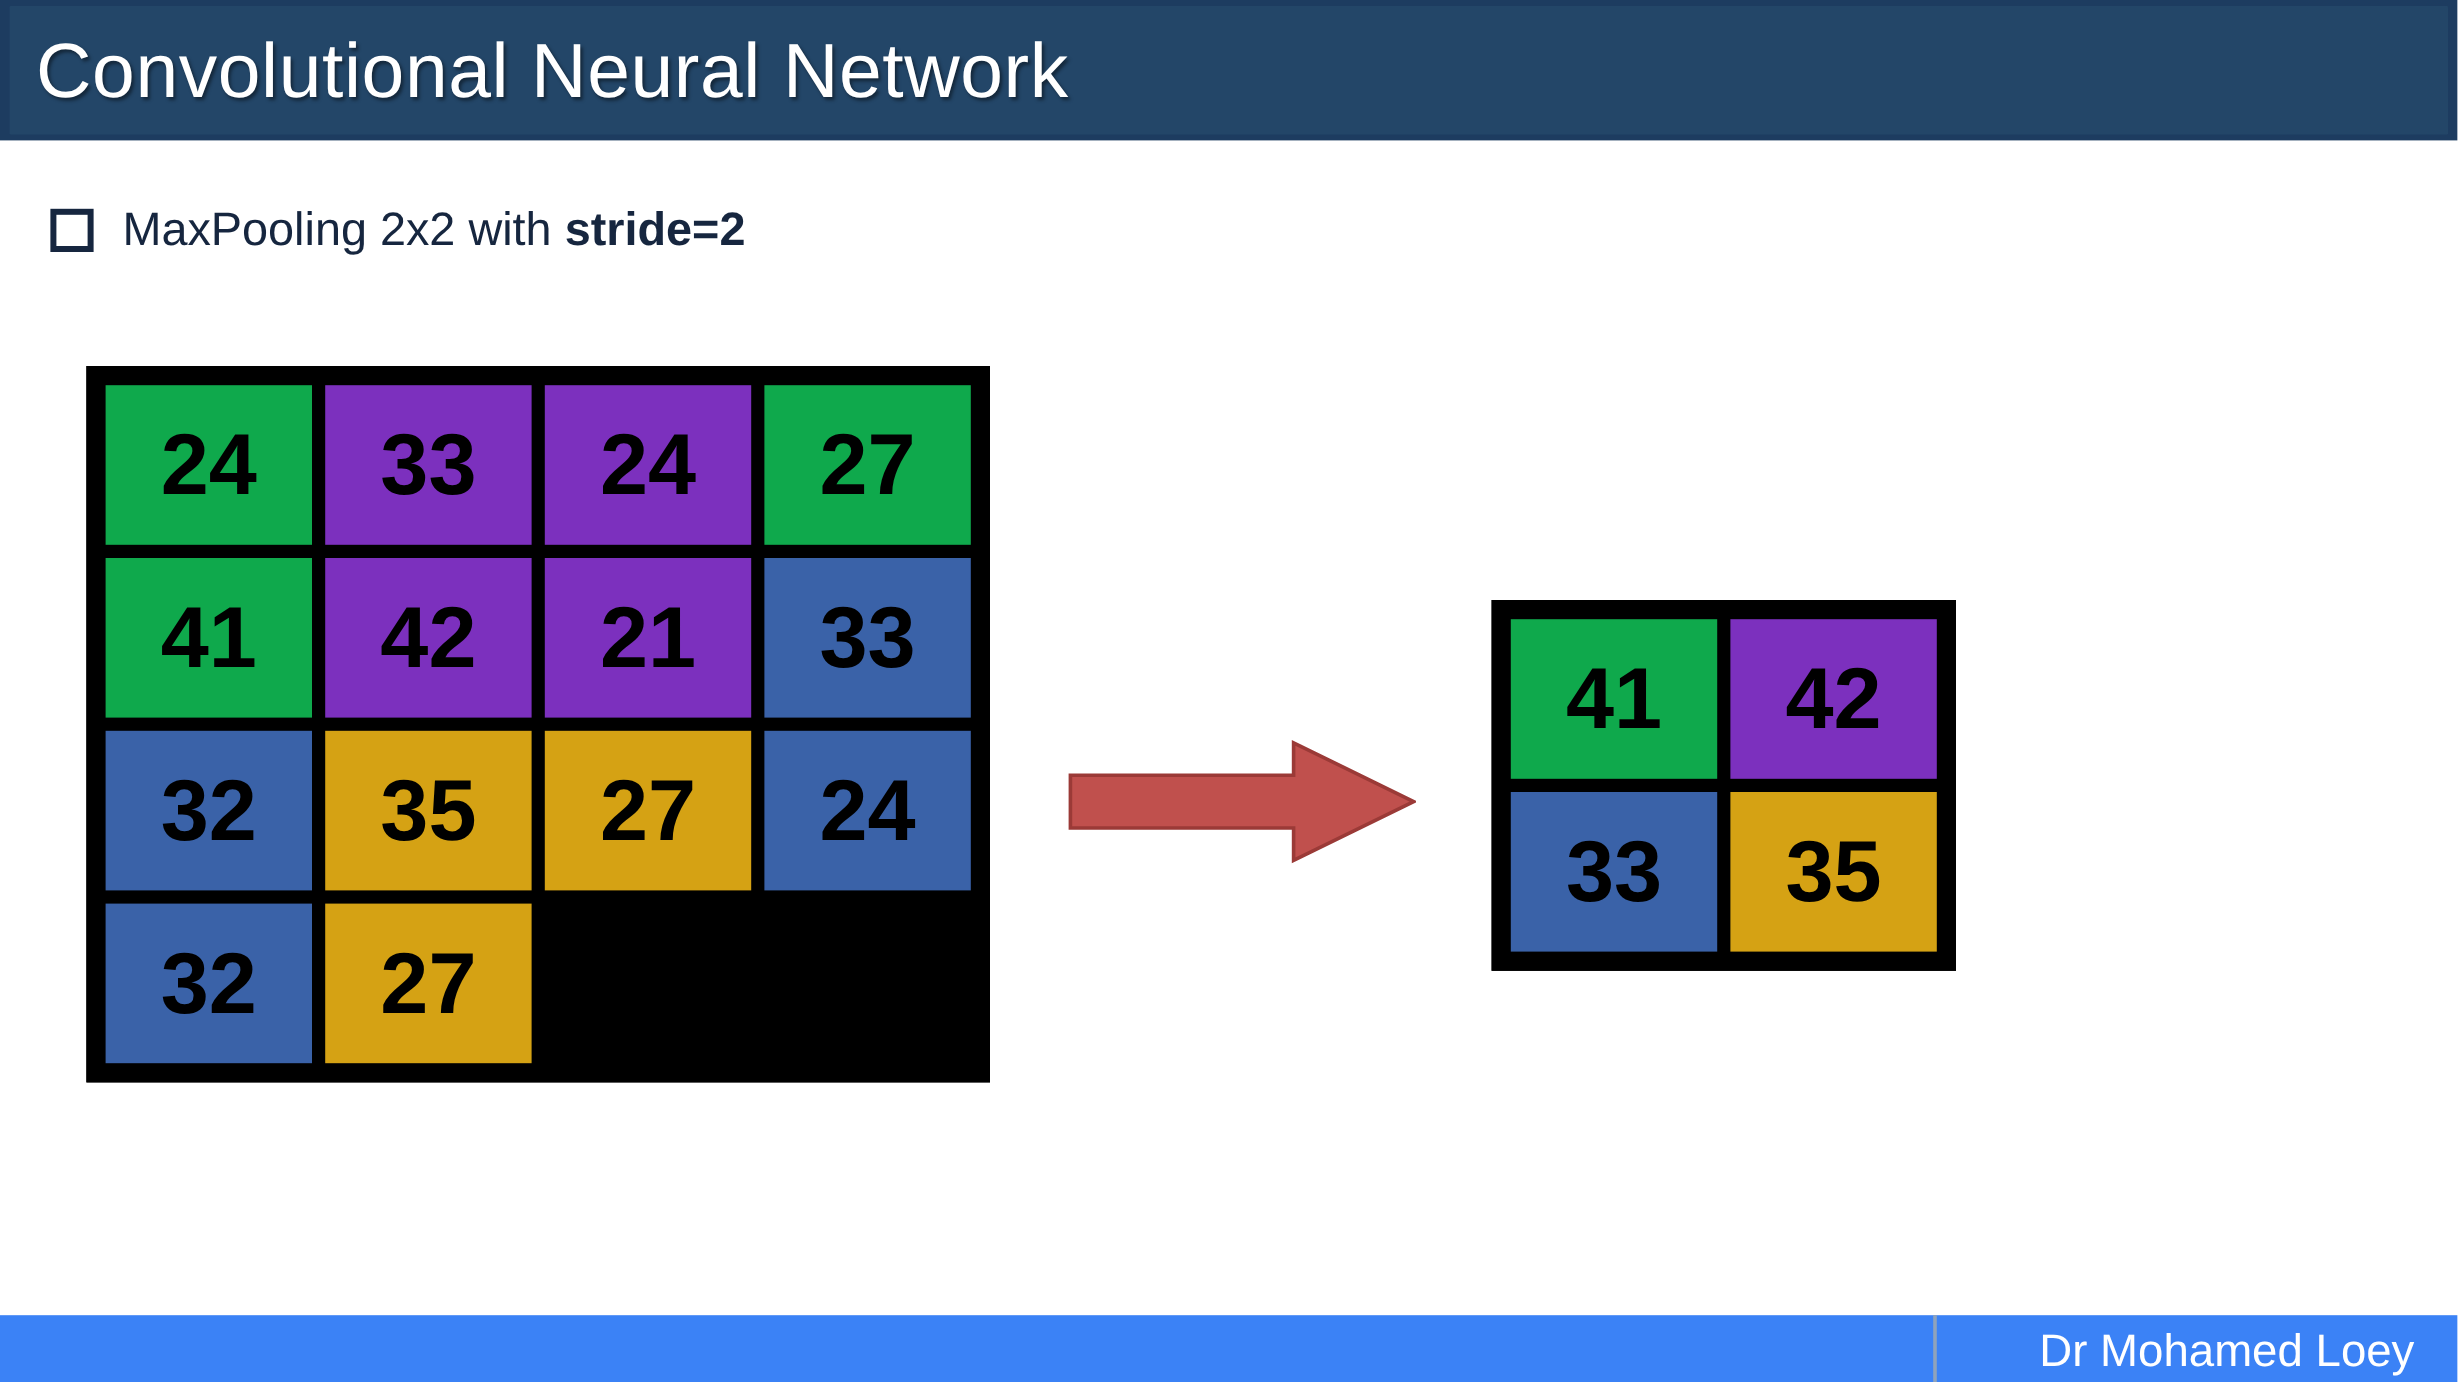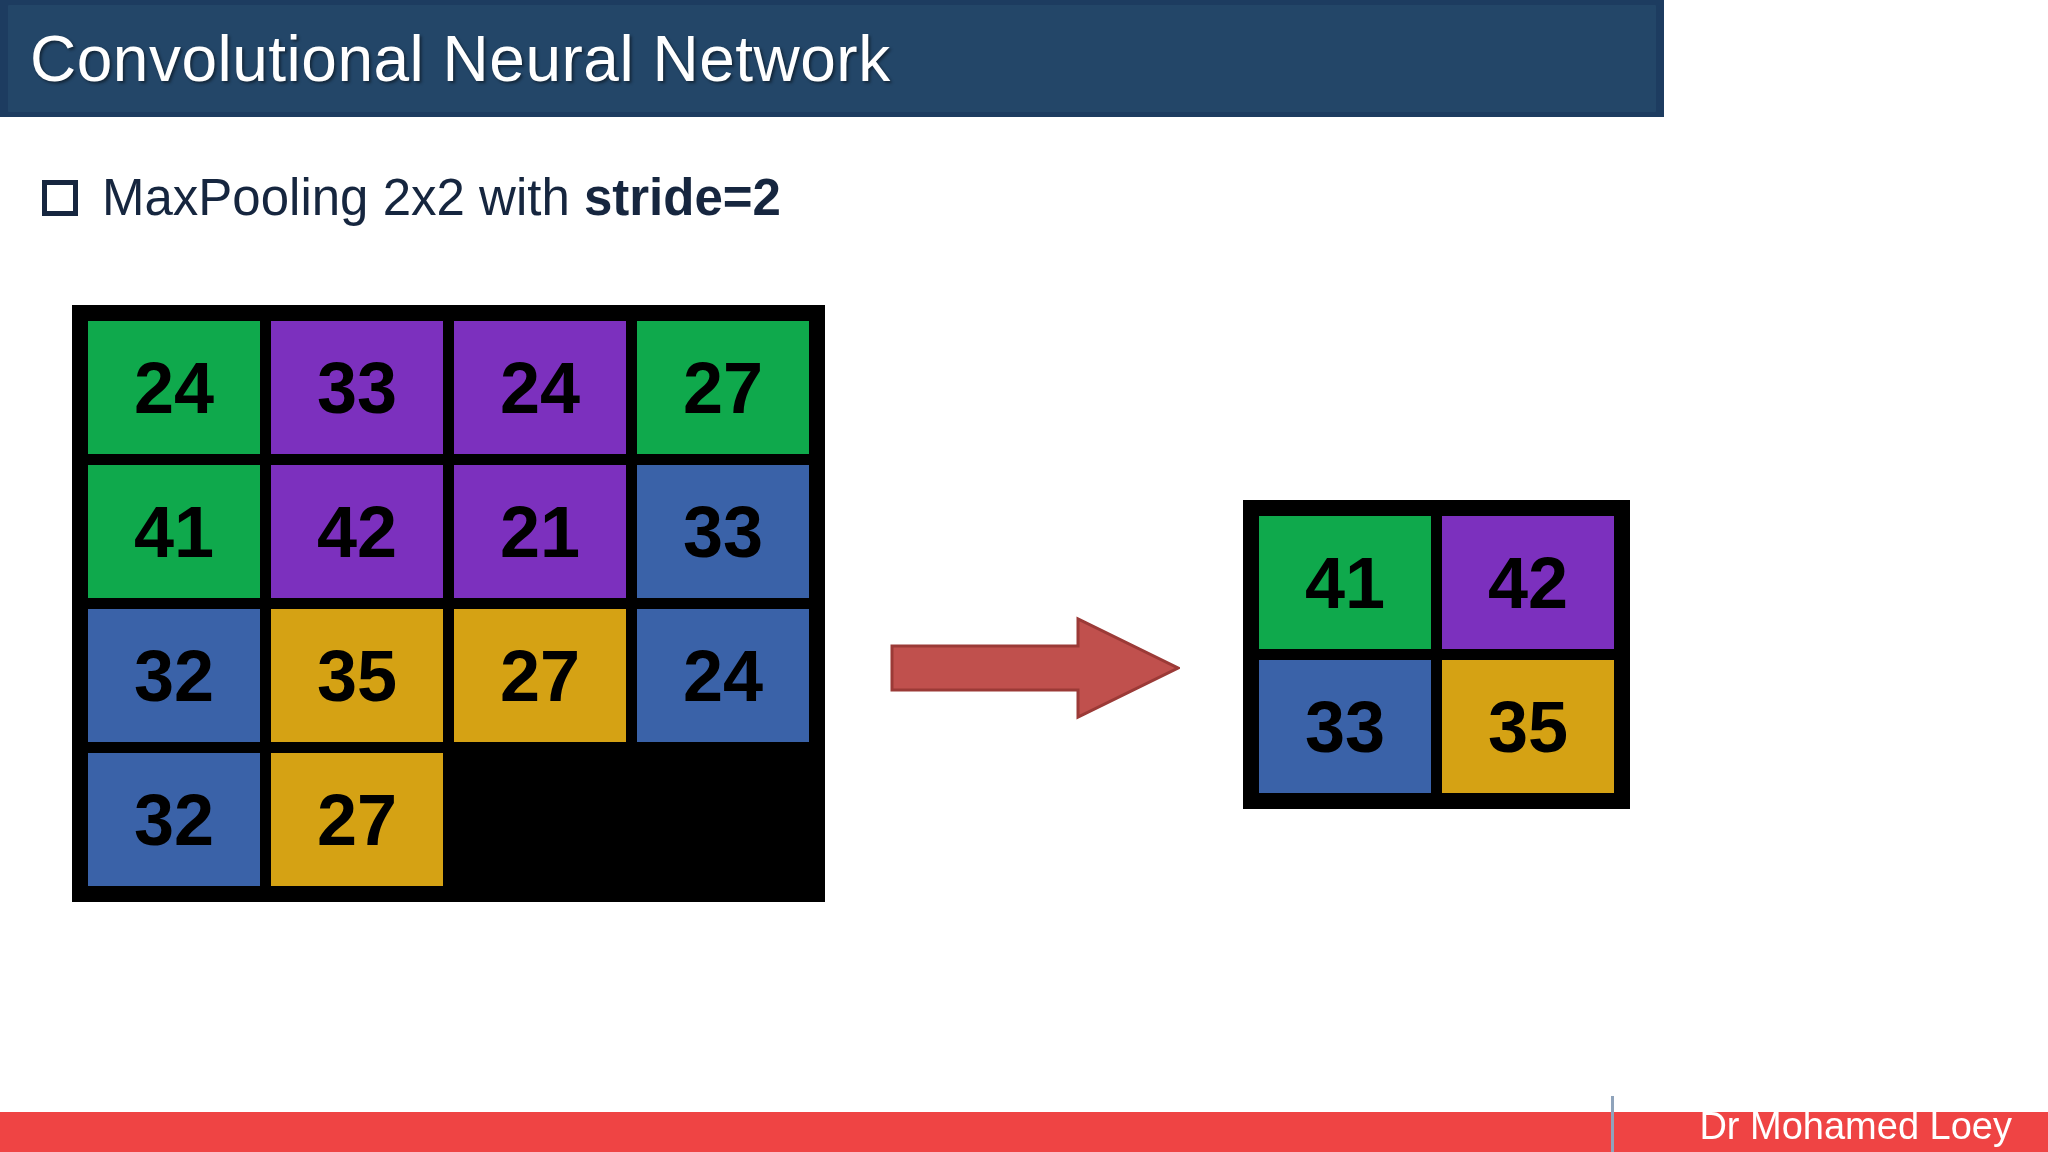--- a/index.html
+++ b/index.html
@@ -17,21 +17,21 @@
     width: 2048px;
     height: 1152px;
     background: #ffffff;
   }
 
   
   #title-bar {
     position: absolute;
     left: 0;
     top: 0;
-    width: 1664px;
+    width: 2048px;
     height: 117px;
     background: #1d3c60;
     display: flex;
     align-items: center;
   }
   #title-bar-inner {
     position: absolute;
     left: 8px;
     top: 5px;
     right: 8px;
@@ -74,21 +74,21 @@
     content: "";
     position: absolute;
     left: 7px;
     top: 7px;
     width: 36px;
     height: 36px;
     background: #16263f;
     z-index: -1;
   }
   #bullet-text {
-    font-size: 51px;
+    font-size: 39px;
     font-weight: 400;
     line-height: 1;
   }
   #bullet-text .bold { font-weight: 700; }
 
   
   #input-grid-wrap {
     position: absolute;
     left: 72px;
     top: 305px;
@@ -164,22 +164,22 @@
     color: #000000;
     line-height: 1;
   }
 
   
   #footer-bar {
     position: absolute;
     left: 0;
     bottom: 0;
     width: 2048px;
-    height: 40px;
-    background: #ef4444;
+    height: 56px;
+    background: #3b82f6;
     margin-top: 20px;
   }
   #footer-divider {
     position: absolute;
     right: 434px;
     bottom: 0;
     width: 3px;
     height: 56px;
     background: #8fa3bb;
   }

